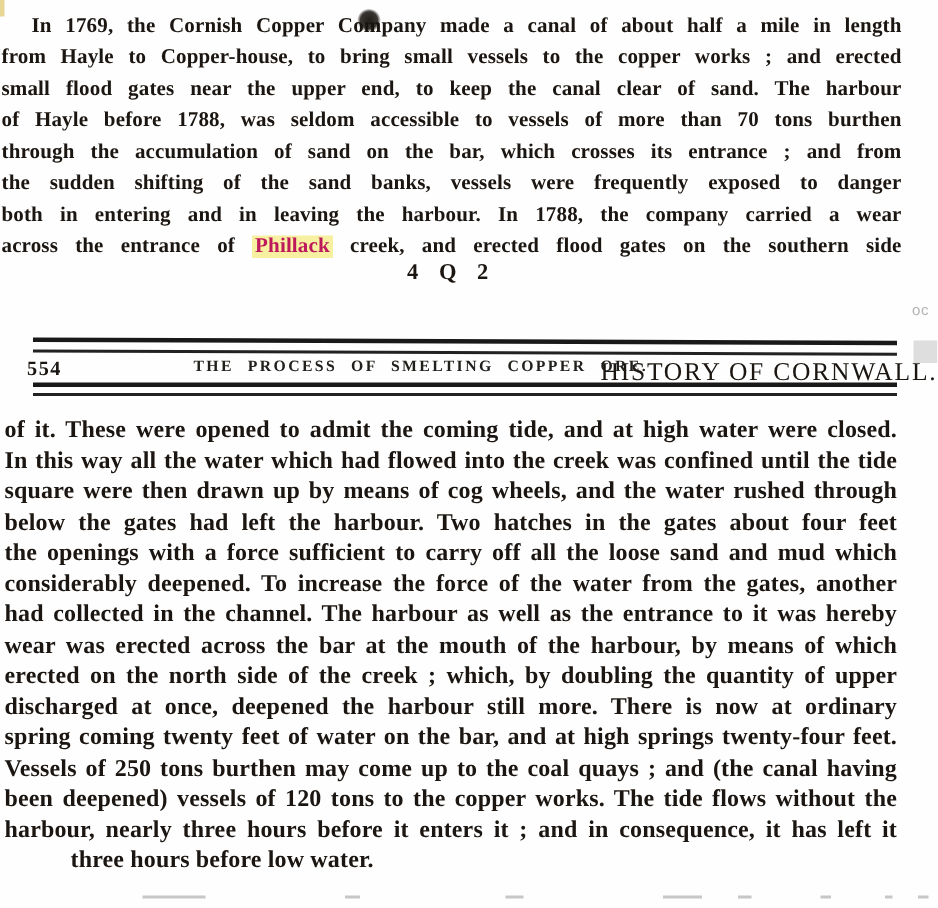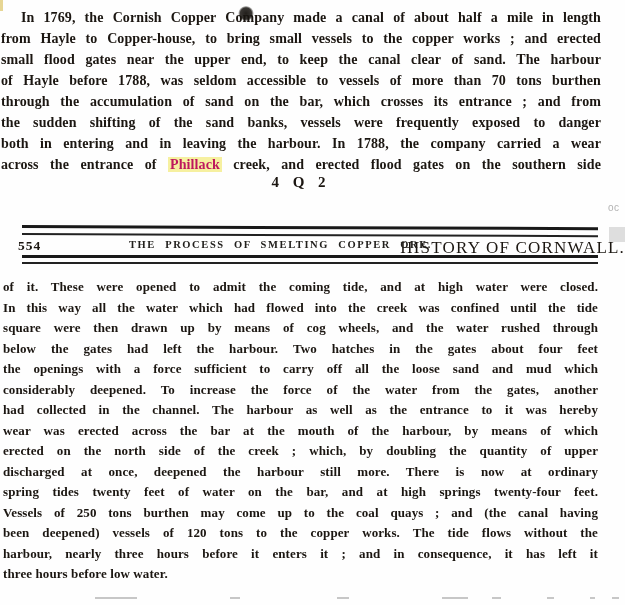--- a/index.html
+++ b/index.html
@@ -9,24 +9,24 @@
     font-family:"Liberation Serif","DejaVu Serif",serif;
     color:#1b1611;
     overflow:hidden;
     position:relative;
   }
   .page{position:absolute;left:0;top:0;width:625px;height:605px;background:#fefefe;}
 
   
   .para{position:absolute;font-weight:bold;}
   .para-top{left:1px;top:7px;width:600px;font-size:14px;line-height:21px;letter-spacing:.1px;}
-  .para-body{left:3px;top:277px;width:595px;font-size:13px;line-height:20.5px;letter-spacing:.1px;}
+  .para-body{left:3px;top:277px;width:595px;font-size:16px;line-height:20.5px;letter-spacing:.1px;}
   .line{text-align:justify;text-align-last:justify;white-space:normal;}
   .line.indent{text-indent:20px;}
-  .line.unjust{text-align-last:left;}
+  .line.unjust{text-align-last:left;margin-left:44px;}
 
   .hl{background:#f6f0a0;color:#be185d;padding:0 2px;}
 
   .sig{
     position:absolute;left:1px;top:174px;width:600px;
     text-align:center;font-weight:bold;font-size:15px;letter-spacing:5px;
   }
 
   
   .running-head{position:absolute;left:0;top:199px;width:534px;height:18px;margin-top:39px;}
@@ -106,21 +106,21 @@
     <div class="line">of it.  These were opened to admit the coming tide, and at high water were closed.</div>
     <div class="line">In this way all the water which had flowed into the creek was confined until the tide</div>
     <div class="line">square were then drawn up by means of cog wheels, and the water rushed through</div>
     <div class="line">below the gates had left the harbour.  Two hatches in the gates about four feet</div>
     <div class="line">the openings with a force sufficient to carry off all the loose sand and mud which</div>
     <div class="line">considerably deepened.  To increase the force of the water from the gates, another</div>
     <div class="line">had collected in the channel.  The harbour as well as the entrance to it was hereby</div>
     <div class="line">wear was erected across the bar at the mouth of the harbour, by means of which</div>
     <div class="line">erected on the north side of the creek ; which, by doubling the quantity of upper</div>
     <div class="line">discharged at once, deepened the harbour still more.  There is now at ordinary</div>
-    <div class="line">spring tides twenty feet of water on the bar, and at high springs twenty-four feet.</div>
+    <div class="line">spring coming twenty feet of water on the bar, and at high springs twenty-four feet.</div>
     <div class="line">Vessels of 250 tons burthen may come up to the coal quays ; and (the canal having</div>
     <div class="line">been deepened) vessels of 120 tons to the copper works.  The tide flows without the</div>
     <div class="line">harbour, nearly three hours before it enters it ; and in  consequence, it has left it</div>
     <div class="line unjust">three hours before low water.</div>
   </div>
 
   <div class="edge-text">oc</div>
   <div class="edge-box"></div>
 
   <div class="cutoff">

